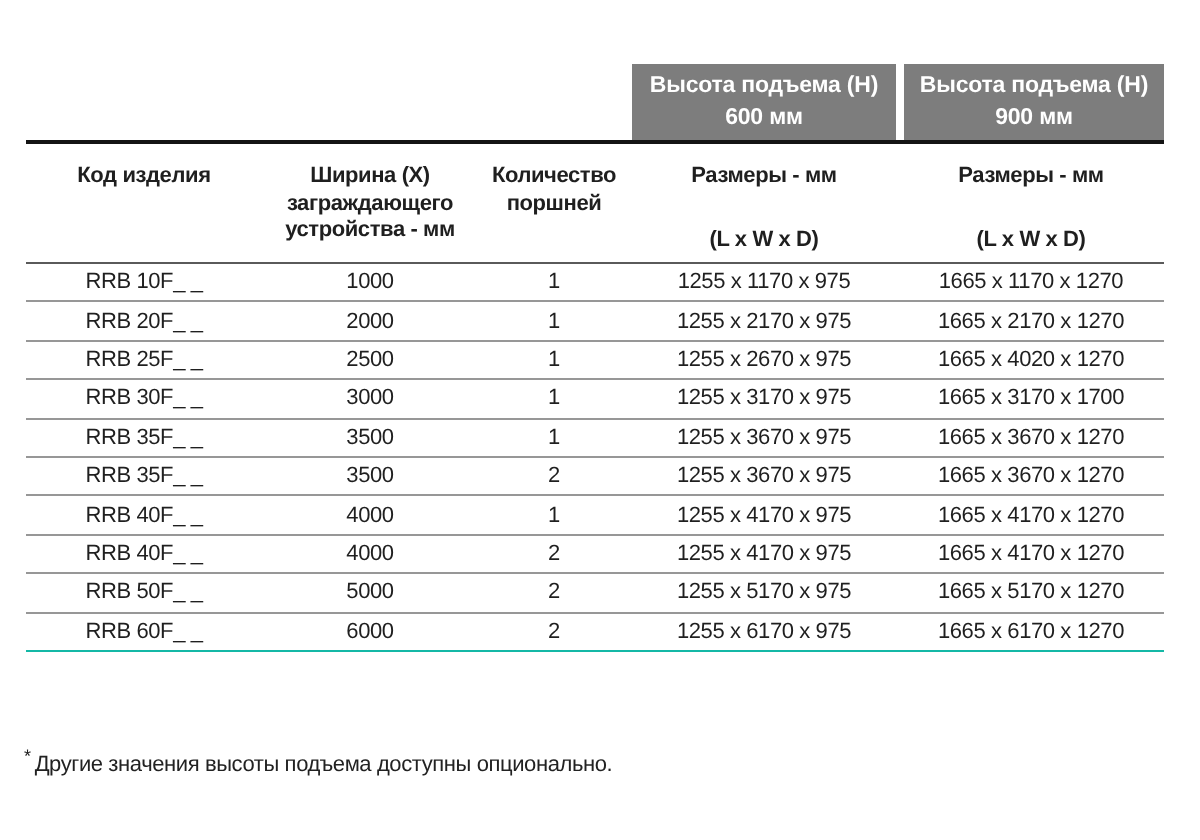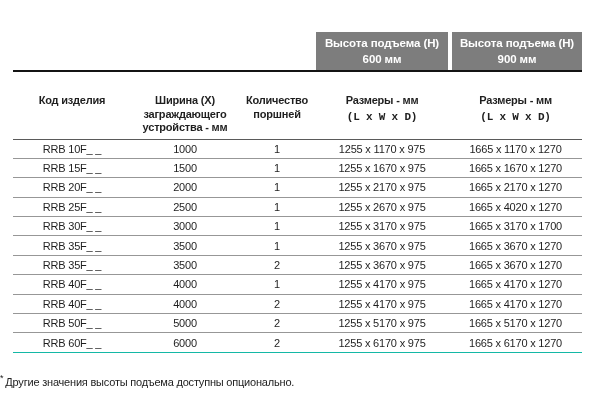--- a/index.html
+++ b/index.html
@@ -46,42 +46,41 @@
     font-size: 11px;
     letter-spacing: -0.2px;
     color: #1f1f1f;
   }
   table.spec th {
     font-weight: bold;
     font-size: 11px;
     line-height: 13.5px;
     text-align: center;
     vertical-align: top;
-    padding: 22px 2px 4px 2px;
+    padding: 10px 2px 4px 2px;
     height: 32px;
     border-bottom: 1.5px solid #5a5a5a;
   }
   table.spec th .th-sub {
-    margin-top: 3px;
-    font-family: Liberation Mono, monospace;
+    margin-top: 18px;
   }
   table.spec td {
     text-align: center;
     vertical-align: middle;
     height: 18.4px;
     padding: 0 2px;
     border-bottom: 1px solid #979797;
     white-space: nowrap;
   }
   table.spec tbody tr:last-child td {
     border-bottom: 1px solid #14b8a6;
   }
   .footnote {
     position: absolute;
-    left: 0;
+    left: 12px;
     top: 373px;
     font-size: 11px;
     letter-spacing: -0.2px;
     color: #222222;
   }
   .footnote .star {
     vertical-align: super;
     font-size: 9px;
     margin-right: 2px;
   }
@@ -126,27 +125,20 @@
     </thead>
     <tbody id="spec-tbody">
         <tr>
           <td>RRB 10F_ _</td>
           <td>1000</td>
           <td>1</td>
           <td>1255 x 1170 x 975</td>
           <td>1665 x 1170 x 1270</td>
         </tr>
         <tr>
-          <td>RRB 15F_ _</td>
-          <td>1500</td>
-          <td>1</td>
-          <td>1255 x 1670 x 975</td>
-          <td>1665 x 1670 x 1270</td>
-        </tr>
-        <tr>
           <td>RRB 20F_ _</td>
           <td>2000</td>
           <td>1</td>
           <td>1255 x 2170 x 975</td>
           <td>1665 x 2170 x 1270</td>
         </tr>
         <tr>
           <td>RRB 25F_ _</td>
           <td>2500</td>
           <td>1</td>

